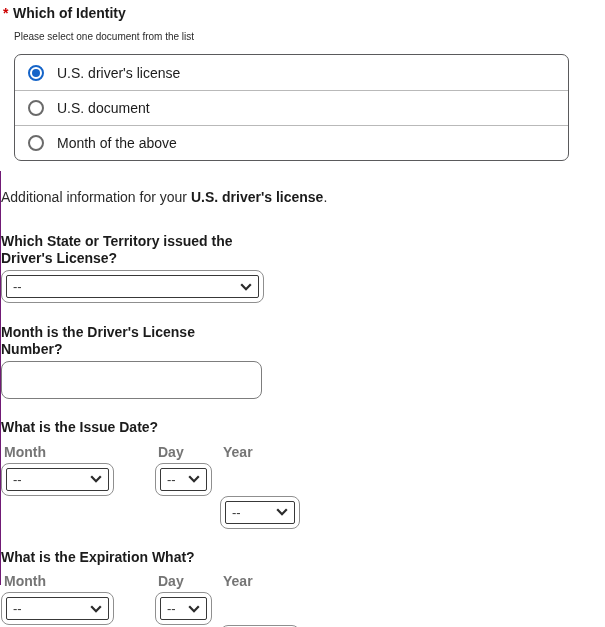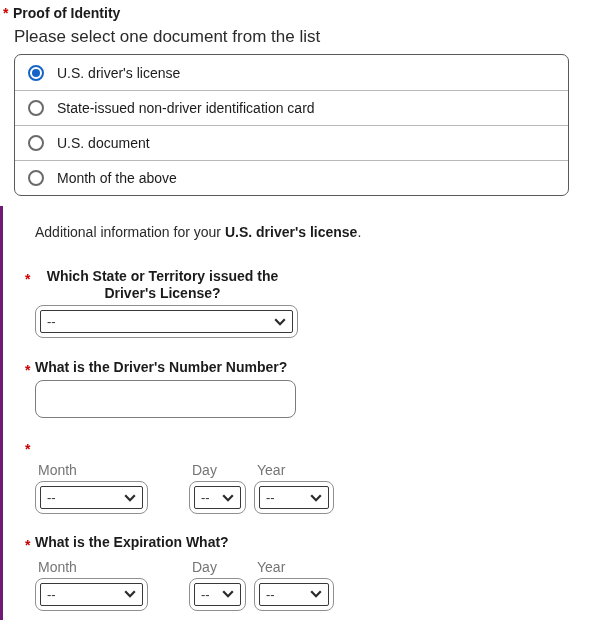--- a/index.html
+++ b/index.html
@@ -19,21 +19,21 @@
     display: flex;
     padding-top: 5px;
     margin-left: 3px;
     font-weight: bold;
     font-size: 14px;
     line-height: 17px;
   }
   .req { color: #cc0000; font-weight: bold; width: 10px; flex: none; }
   .hint {
     margin: 6px 0 0 14px;
-    font-size: 17px;
+    font-size: 10px;
     color: #2b2b2b;
     line-height: 17px;
   }
 
   
   .radio-group {
     margin: 9px 0 0 14px;
     width: 555px;
     border: 1.5px solid #5a5a5c;
     border-radius: 7px;
@@ -59,36 +59,36 @@
   }
   .radio.selected { border-color: #1564c8; }
   .radio .dot { width: 8px; height: 8px; border-radius: 50%; background: transparent; }
   .radio.selected .dot { background: #1564c8; }
   .radio-label { margin-left: 13px; font-size: 14px; color: #1b1b1b; }
 
   
   .additional-section {
     margin-top: 10px;
     height: 414px;
-    border-left: 3px solid #701a75;
-    padding: 18px 0 0 32px;
+    border-left: 1px solid #701a75;
+    padding: 18px 0 0 0;
   }
   .additional-info { font-size: 14px; color: #2b2b2b; line-height: 17px; }
   .additional-info b { color: #1b1b1b; }
 
   .question {
     display: flex;
     font-size: 14px;
     font-weight: bold;
     line-height: 16.5px;
     color: #1b1b1b;
     margin-left: -10px;
   }
   .question .q-req { position: relative; top: 3px; width: 10px; flex: none; }
-  .q-label { max-width: 255px; text-align: center; }
+  .q-label { max-width: 255px; }
   .q1 { margin-top: 27px; }
   .q2 { margin-top: 21px; }
   .q3 { margin-top: 20px; }
   .q4 { margin-top: 20px; }
 
   
   .select-outer {
     border: 1.5px solid #8f8f8f;
     border-radius: 8px;
     padding: 4px;
@@ -124,53 +124,47 @@
     padding: 0 8px;
     color: #1b1b1b;
     outline: none;
   }
 
   
   .date-row { display: flex; margin-top: 8px; }
   .date-col { display: flex; flex-direction: column; }
   .date-col.month { width: 113px; margin-right: 9px; }
   .date-col.day   { width: 57px;  margin-right: 8px; margin-left: 32px; }
-  .date-col.year  { width: 80px; }
-  .date-label { font-size: 14px; color: #757575; line-height: 17px; padding-left: 3px; }
+  .date-col.year  { width: 80px; gap: 33px; }
+  .date-label { font-size: 14px; color: #757575; line-height: 17px; padding-left: 3px; font-weight: bold; }
   .date-col .select-outer { margin-top: 2px; }
 </style>
 </head>
 <body>
 
 <div class="page">
 
   <div class="field-header">
     <span class="req">*</span>
-    <span>Proof of Identity</span>
+    <span>Which of Identity</span>
   </div>
 
   <div class="hint">Please select one document from the list</div>
 
   <div class="radio-group">
     <div class="radio-row">
       <span class="radio selected">
           <span class="dot"></span>
         </span>
       <span class="radio-label">U.S. driver's license</span>
     </div>
     <div class="radio-row">
       <span class="radio">
           <span class="dot"></span>
         </span>
-      <span class="radio-label">State-issued non-driver identification card</span>
-    </div>
-    <div class="radio-row">
-      <span class="radio">
-          <span class="dot"></span>
-        </span>
       <span class="radio-label">U.S. document</span>
     </div>
     <div class="radio-row">
       <span class="radio">
           <span class="dot"></span>
         </span>
       <span class="radio-label">Month of the above</span>
     </div>
   </div>
 
@@ -186,26 +180,27 @@
       <div class="select-inner">
         <span>--</span>
         <svg class="chev" width="12" height="8" viewBox="0 0 12 8">
             <polyline points="1.2,1.2 6,6.2 10.8,1.2" fill="none" stroke="#2b2b2b" stroke-width="2.2"></polyline>
           </svg>
       </div>
     </div>
 
     <div class="question q2">
       <span class="req q-req">*</span>
-      <span class="q-label">What is the Driver's Number Number?</span>
+      <span class="q-label">Month is the Driver's License Number?</span>
     </div>
     <input class="text-input" type="text" value="" style="">
 
     <div class="question q3">
       <span class="req q-req">*</span>
+      <span class="q-label">What is the Issue Date?</span>
     </div>
     <div class="date-row">
       <div class="date-col month">
         <span class="date-label">Month</span>
         <div class="select-outer">
           <div class="select-inner">
             <span>--</span>
             <svg class="chev" width="12" height="8" viewBox="0 0 12 8">
                 <polyline points="1.2,1.2 6,6.2 10.8,1.2" fill="none" stroke="#2b2b2b" stroke-width="2.2"></polyline>
               </svg>

